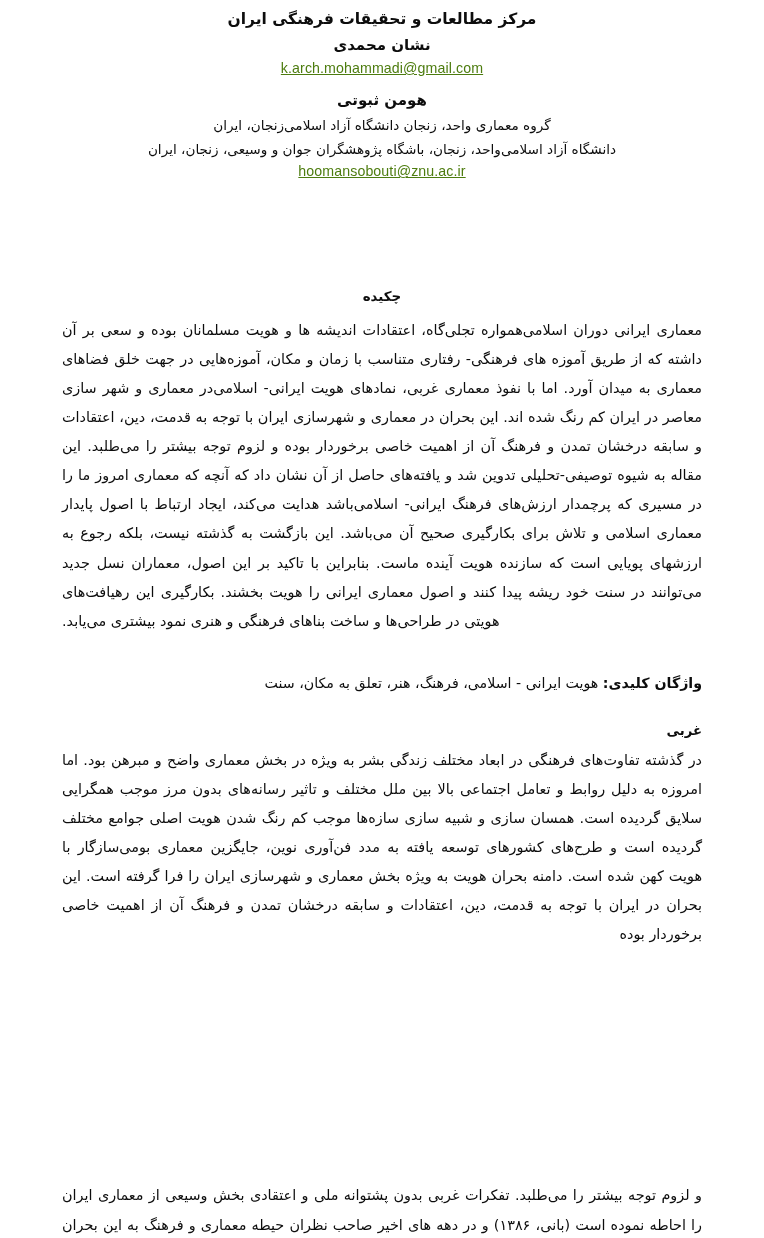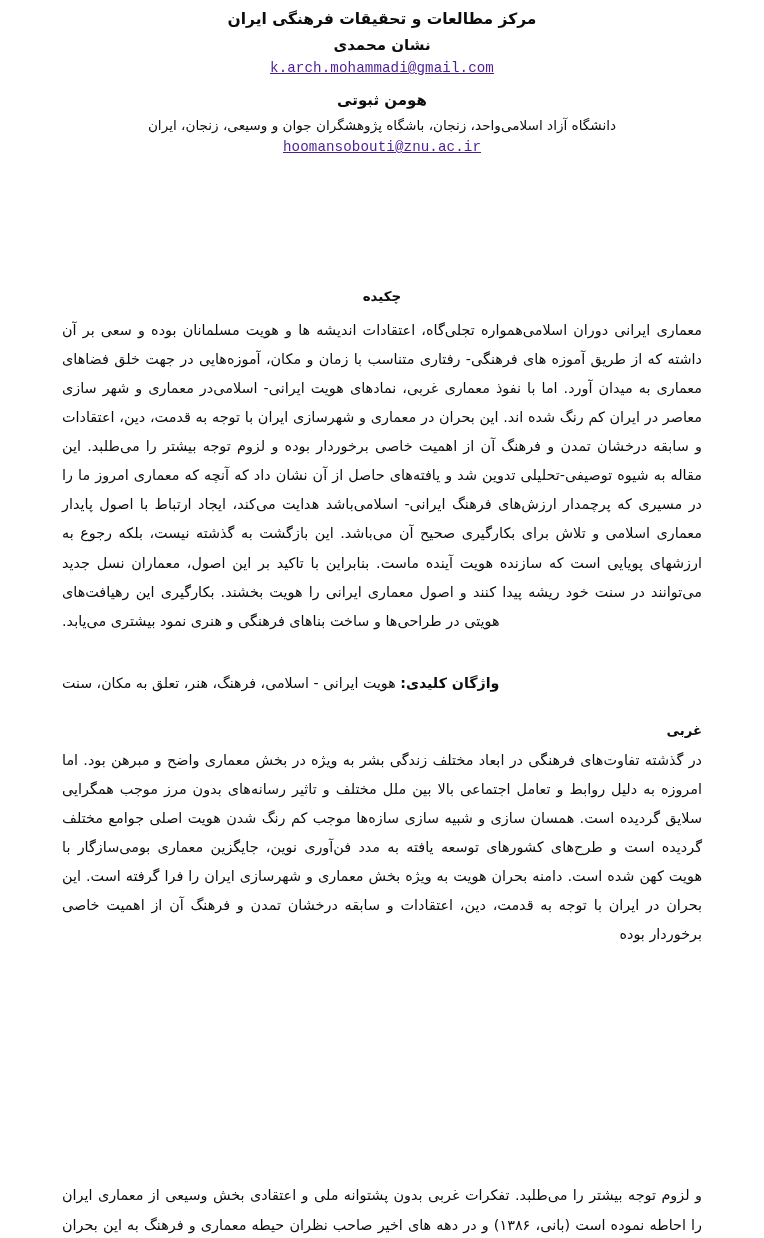--- a/index.html
+++ b/index.html
@@ -57,23 +57,23 @@
   }
 
   .affiliation.wide {
     padding: 0 14px;
   }
 
   .email {
     display: block;
     direction: ltr;
     unicode-bidi: embed;
-    font-family: Liberation Mono, monospace;
+    font-family: Liberation Sans, sans-serif;
     font-size: 14.2px;
-    color: #4c1d95;
+    color: #4d7c0f;
     text-decoration: underline;
     margin: 1px auto 0 auto;
     line-height: 1.5;
     letter-spacing: 0.1px;
   }
 
   .author-block + .author-block {
     margin-top: 9px;
   }
 
@@ -103,21 +103,21 @@
     text-align-last: right;
   }
 
   .para.last-centered {
     text-align-last: left;
   }
 
   .keywords {
     font-size: 14.2px;
     line-height: 1.9;
-    text-align: left;
+    text-align: right;
     margin: 0;
   }
 
   .keywords b {
     font-weight: bold;
   }
 
   .spacer-keywords { height: 34px; }
   .spacer-intro { height: 26px; }
   .spacer-gap { height: 232px; }
@@ -138,20 +138,21 @@
 
     <h1 class="journal-title">مرکز مطالعات و تحقیقات فرهنگی ایران</h1>
 
     <div class="author-block">
       <div class="author-name">نشان محمدی</div>
       <a class="email" href="#">k.arch.mohammadi@gmail.com</a>
     </div>
 
     <div class="author-block">
       <div class="author-name">هومن ثبوتی</div>
+      <div class="affiliation">گروه معماری واحد، زنجان دانشگاه آزاد اسلامی‌زنجان، ایران</div>
       <div class="affiliation wide">دانشگاه آزاد اسلامی‌واحد، زنجان، باشگاه پژوهشگران جوان و وسیعی، زنجان، ایران</div>
       <a class="email" href="#">hoomansobouti@znu.ac.ir</a>
     </div>
 
   </div>
 
   <div class="content">
 
     <h2 class="section-heading">چکیده</h2>
 

